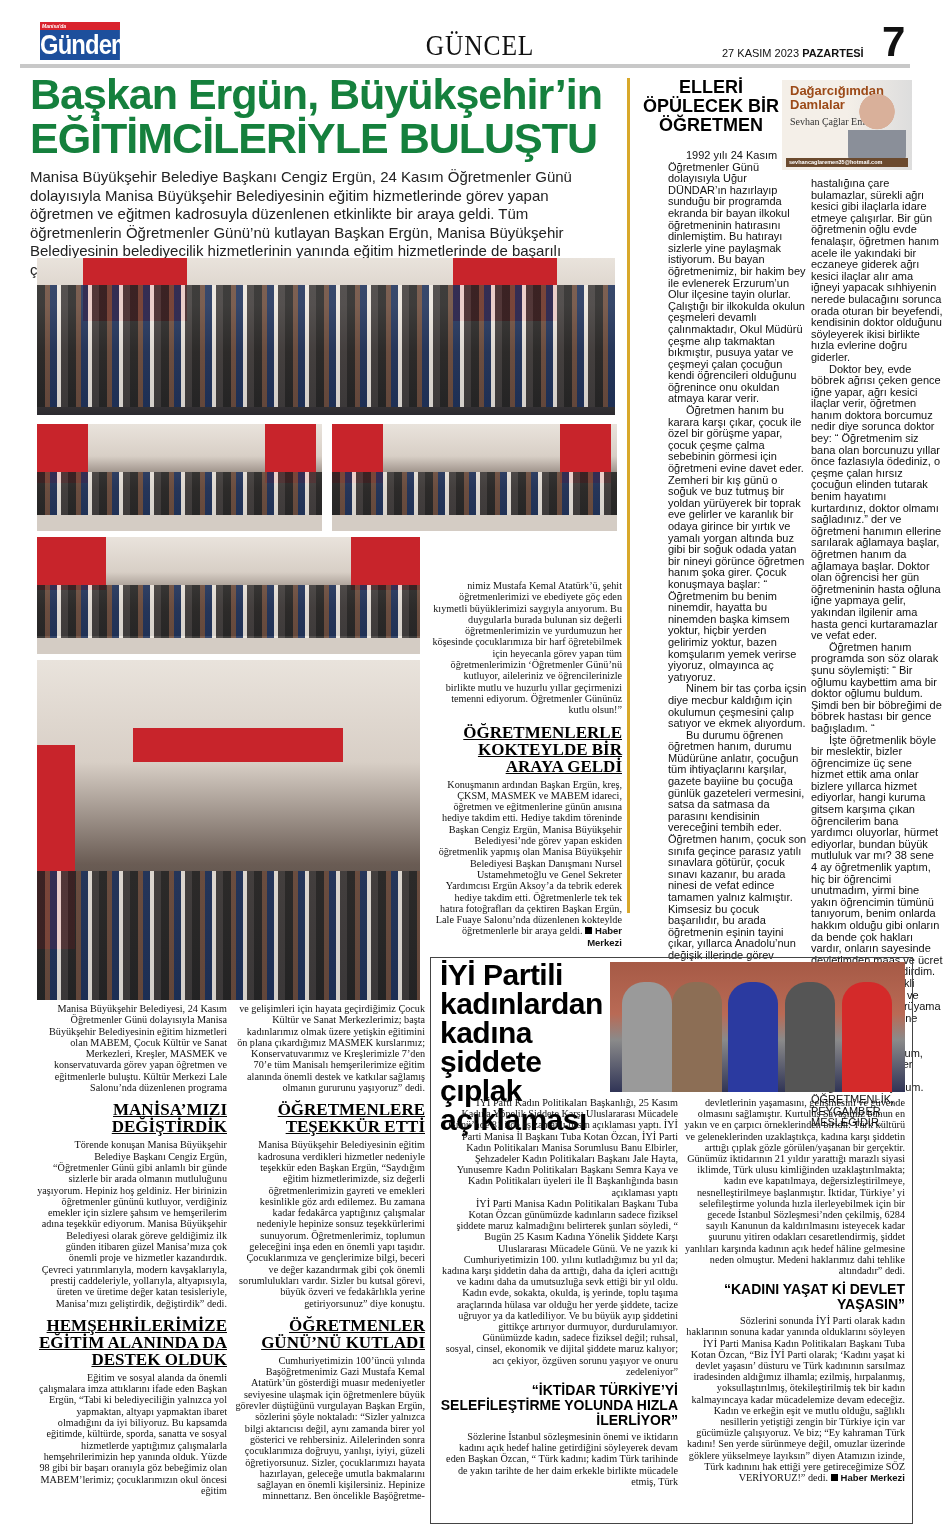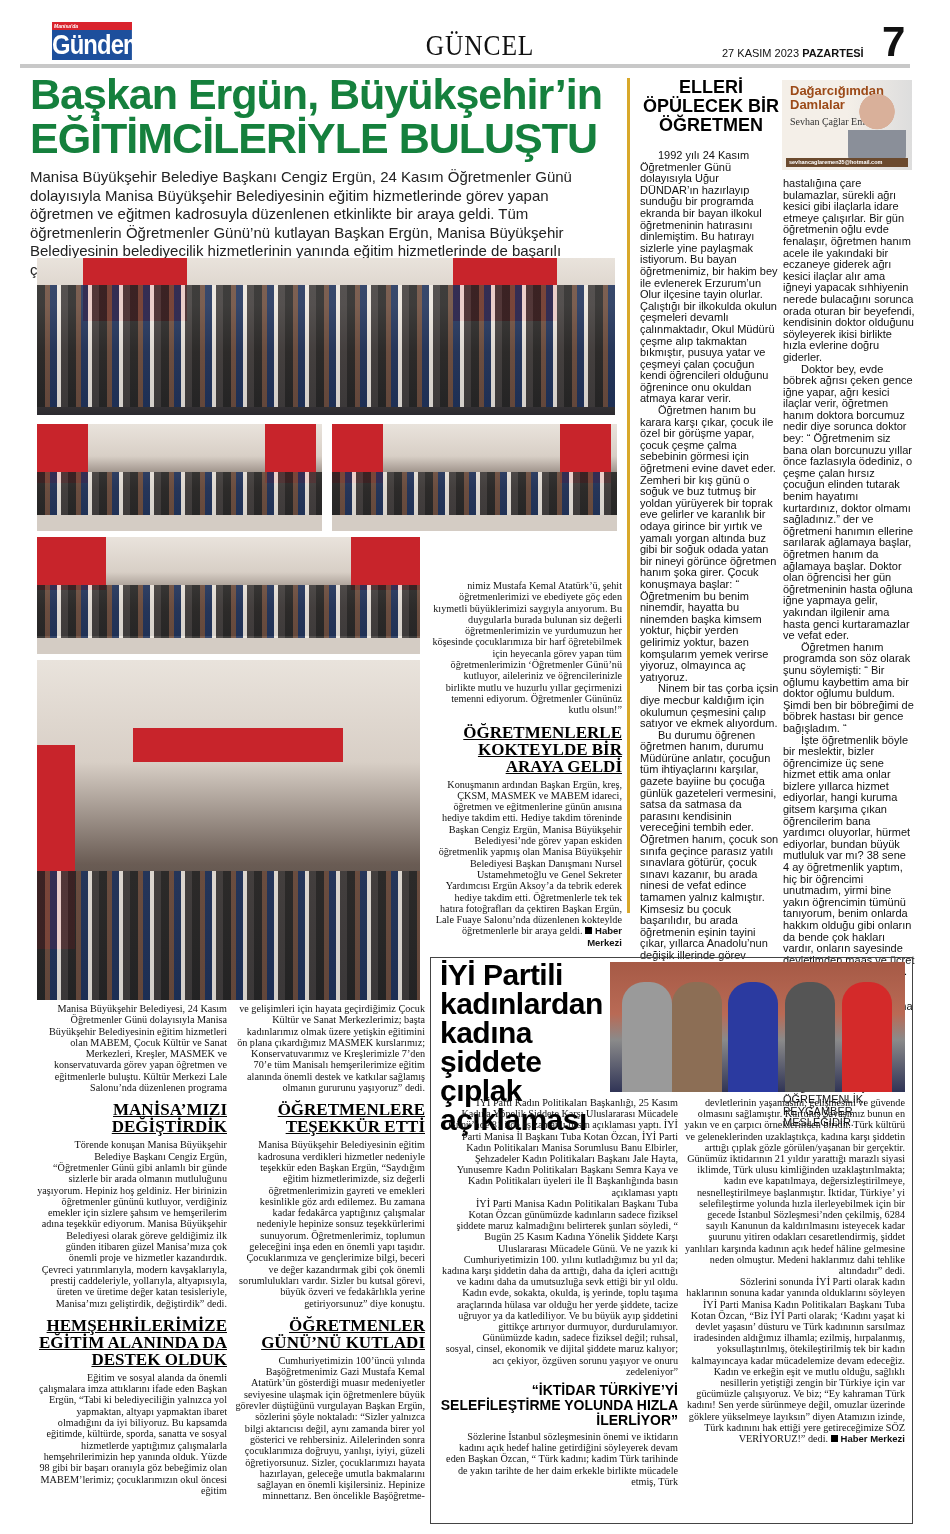--- a/index.html
+++ b/index.html
@@ -1,21 +1,21 @@
 <!DOCTYPE html>
 <html><head>
 <meta charset="utf-8">
 <style>
   * { box-sizing: border-box; margin: 0; padding: 0; }
   html, body { width: 950px; height: 1534px; background: #fff; overflow: hidden; }
   body { position: relative; font-family: "DejaVu Serif", serif; color: #111; }
   .abs { position: absolute; }
 
   
-  .logo { left: 52px; top: 22px; width: 64px; height: 38px; }
+  .logo { left: 40px; top: 22px; width: 64px; height: 38px; }
   .logo .top-left { position:absolute; left:0; top:0; width:36px; height:8px; background:#d9232d; color:#fff; font: italic bold 5px "Liberation Sans", sans-serif; padding-left:2px; line-height:8px; }
   .logo .top-right { position:absolute; left:36px; top:0; width:44px; height:8px; background:#d9232d; }
   .logo .main { position:absolute; left:0; top:8px; width:80px; height:30px; background:#1d4f9c; color:#fff; font: bold 28px "Liberation Sans", sans-serif; line-height:30px; text-align:center; letter-spacing:-1px; transform: scaleX(0.85); transform-origin:left; width:94px; }
   .section-title { left: 380px; top: 28px; width: 200px; text-align:center; font: 30px "Liberation Serif", serif; letter-spacing: 1px; transform: scaleX(0.85); }
   .date { left: 722px; top: 47px; font: 11px "Liberation Sans", sans-serif; }
   .date b { font-weight: bold; }
   .page-num { left: 882px; top: 18px; font: bold 42px "Liberation Sans", sans-serif; }
   .top-rule { left: 20px; top: 64px; width: 890px; height: 4px; background: #c8c8c8; }
 
   
@@ -43,21 +43,21 @@
   .c2 { left: 235px; top: 1003px; width: 190px; }
 
   
   .vline { left: 627px; top: 78px; width: 3px; height: 835px; background: #d8a82a; }
   .col-head { left: 636px; top: 78px; width: 150px; text-align:center; font: 900 18px "Liberation Sans", sans-serif; line-height: 19px; color:#000; }
   .author-box { left: 782px; top: 80px; width: 130px; height: 90px; background: linear-gradient(90deg,#f4efe8 0%, #f4efe8 50%, #ddd 100%); }
   .author-box .series { position:absolute; left:8px; top:4px; font: bold 13px "Liberation Sans", sans-serif; line-height: 14px; color:#9c4a18; }
   .author-box .author { position:absolute; left:8px; top:36px; font: 10px "Liberation Serif", serif; line-height: 11px; color:#333; }
   .author-box .face { position:absolute; right:6px; top:10px; width:58px; height:72px; border-radius: 28px 28px 6px 6px; background: radial-gradient(circle at 50% 30%, #d9b09a 0 30%, transparent 31%), linear-gradient(180deg, transparent 0 55%, #8a8f99 56%); }
   .author-box .email { position:absolute; left:4px; bottom:3px; width:122px; height:9px; background:#6b4a2e; color:#fff; font: bold 5.5px "Liberation Sans", sans-serif; line-height:9px; padding-left:3px; overflow:hidden; white-space:nowrap; }
-  .col-body { font: 11px "Liberation Sans", sans-serif; line-height: 11.6px; color:#111; }
+  .col-body { font: 11px "Liberation Sans", sans-serif; line-height: 11.6px; color:#111;margin-left:28px; }
   .col-body p { text-indent: 18px; }
   .cr1 { left: 640px; top: 150px; width: 140px; }
   .cr2 { left: 783px; top: 178px; width: 132px; }
 
   
   .iyi-box { left: 430px; top: 957px; width: 483px; height: 567px; border: 1.5px solid #444; }
   .iyi-title { left: 440px; top: 960px; width: 165px; font: 900 30px "Liberation Sans", sans-serif; line-height: 29px; letter-spacing: -0.5px; color:#000; }
   .iyi-photo { left: 610px; top: 962px; width: 295px; height: 130px; background: linear-gradient(180deg,#a65a46 0%, #b96a55 40%, #8a8a8a 60%, #303456 100%); overflow:hidden; }
   .iyi-photo .p { position:absolute; bottom:0; width:50px; height:110px; border-radius: 22px 22px 0 0; }
   .iyi-c1 { left: 440px; top: 1097px; width: 238px; }
@@ -172,14 +172,15 @@
 </div>
 <div class="abs iyi-text iyi-c1">
   <p>İYİ Parti Kadın Politikaları Başkanlığı, 25 Kasım Kadına Yönelik Şiddete Karşı Uluslararası Mücadele Günü’nde 81 ilde eş zamanlı basın açıklaması yaptı. İYİ Parti Manisa İl Başkanı Tuba Kotan Özcan, İYİ Parti Kadın Politikaları Manisa Sorumlusu Banu Elbirler, Şehzadeler Kadın Politikaları Başkanı Jale Hayta, Yunusemre Kadın Politikaları Başkanı Semra Kaya ve Kadın Politikaları üyeleri ile İl Başkanlığında basın açıklaması yaptı</p>
   <p>İYİ Parti Manisa Kadın Politikaları Başkanı Tuba Kotan Özcan günümüzde kadınların sadece fiziksel şiddete maruz kalmadığını belirterek şunları söyledi, “ Bugün 25 Kasım Kadına Yönelik Şiddete Karşı Uluslararası Mücadele Günü. Ve ne yazık ki Cumhuriyetimizin 100. yılını kutladığımız bu yıl da; kadına karşı şiddetin daha da arttığı, daha da içleri acıttığı ve kadını daha da umutsuzluğa sevk ettiği bir yıl oldu. Kadın evde, sokakta, okulda, iş yerinde, toplu taşıma araçlarında hülasa var olduğu her yerde şiddete, tacize uğruyor ya da katlediliyor. Ve bu büyük ayıp şiddetini gittikçe artırıyor durmuyor, durdurulamıyor.</p>
   <p>Günümüzde kadın, sadece fiziksel değil; ruhsal, sosyal, cinsel, ekonomik ve dijital şiddete maruz kalıyor; acı çekiyor, özgüven sorunu yaşıyor ve onuru zedeleniyor”</p>
   <div class="iyi-sub">“İKTİDAR TÜRKİYE’Yİ SELEFİLEŞTİRME YOLUNDA HIZLA İLERLİYOR”</div>
   <p>Sözlerine İstanbul sözleşmesinin önemi ve iktidarın kadını açık hedef haline getirdiğini söyleyerek devam eden Başkan Özcan, “ Türk kadını; kadim Türk tarihinde de yakın tarihte de her daim erkekle birlikte mücadele etmiş, Türk</p>
 </div>
 <div class="abs iyi-text iyi-c2">
   <p style="text-indent:0">devletlerinin yaşamasını, gelişmesini ve güvende olmasını sağlamıştır. Kurtuluş Savaşımız bunun en yakın ve en çarpıcı örneklerinden biridir. Türk kültürü ve geleneklerinden uzaklaştıkça, kadına karşı şiddetin arttığı çıplak gözle görülen/yaşanan bir gerçektir. Günümüz iktidarının 21 yıldır yarattığı marazlı siyasi iklimde, Türk ulusu kimliğinden uzaklaştırılmakta; kadın eve kapatılmaya, değersizleştirilmeye, nesnelleştirilmeye başlanmıştır. İktidar, Türkiye’ yi selefileştirme yolunda hızla ilerleyebilmek için bir gecede İstanbul Sözleşmesi’nden çekilmiş, 6284 sayılı Kanunun da kaldırılmasını isteyecek kadar şuurunu yitiren odakları cesaretlendirmiş, şiddet yanlıları karşında kadının açık hedef hâline gelmesine neden olmuştur. Medeni haklarımız dahi tehlike altındadır” dedi.</p>
+  <div class="iyi-sub">“KADINI YAŞAT Kİ DEVLET YAŞASIN”</div>
   <p><span>Sözlerini sonunda İYİ Parti olarak kadın haklarının sonuna kadar yanında olduklarını söyleyen İYİ Parti Manisa Kadın Politikaları Başkanı Tuba Kotan Özcan, “Biz İYİ Parti olarak; ‘Kadını yaşat ki devlet yaşasın’ düsturu ve Türk kadınının sarsılmaz iradesinden aldığımız ilhamla; ezilmiş, hırpalanmış, yoksullaştırılmış, ötekileştirilmiş tek bir kadın kalmayıncaya kadar mücadelemize devam edeceğiz. Kadın ve erkeğin eşit ve mutlu olduğu, sağlıklı nesillerin yetiştiği zengin bir Türkiye için var gücümüzle çalışıyoruz. Ve biz; “Ey kahraman Türk kadını! Sen yerde sürünmeye değil, omuzlar üzerinde göklere yükselmeye layıksın” diyen Atamızın izinde, Türk kadınını hak ettiği yere getireceğimize SÖZ VERİYORUZ!” dedi.</span> <span class="byline"><span class="sq"></span><span>Haber Merkezi</span></span></p>
 </div>
 
 </body></html>

